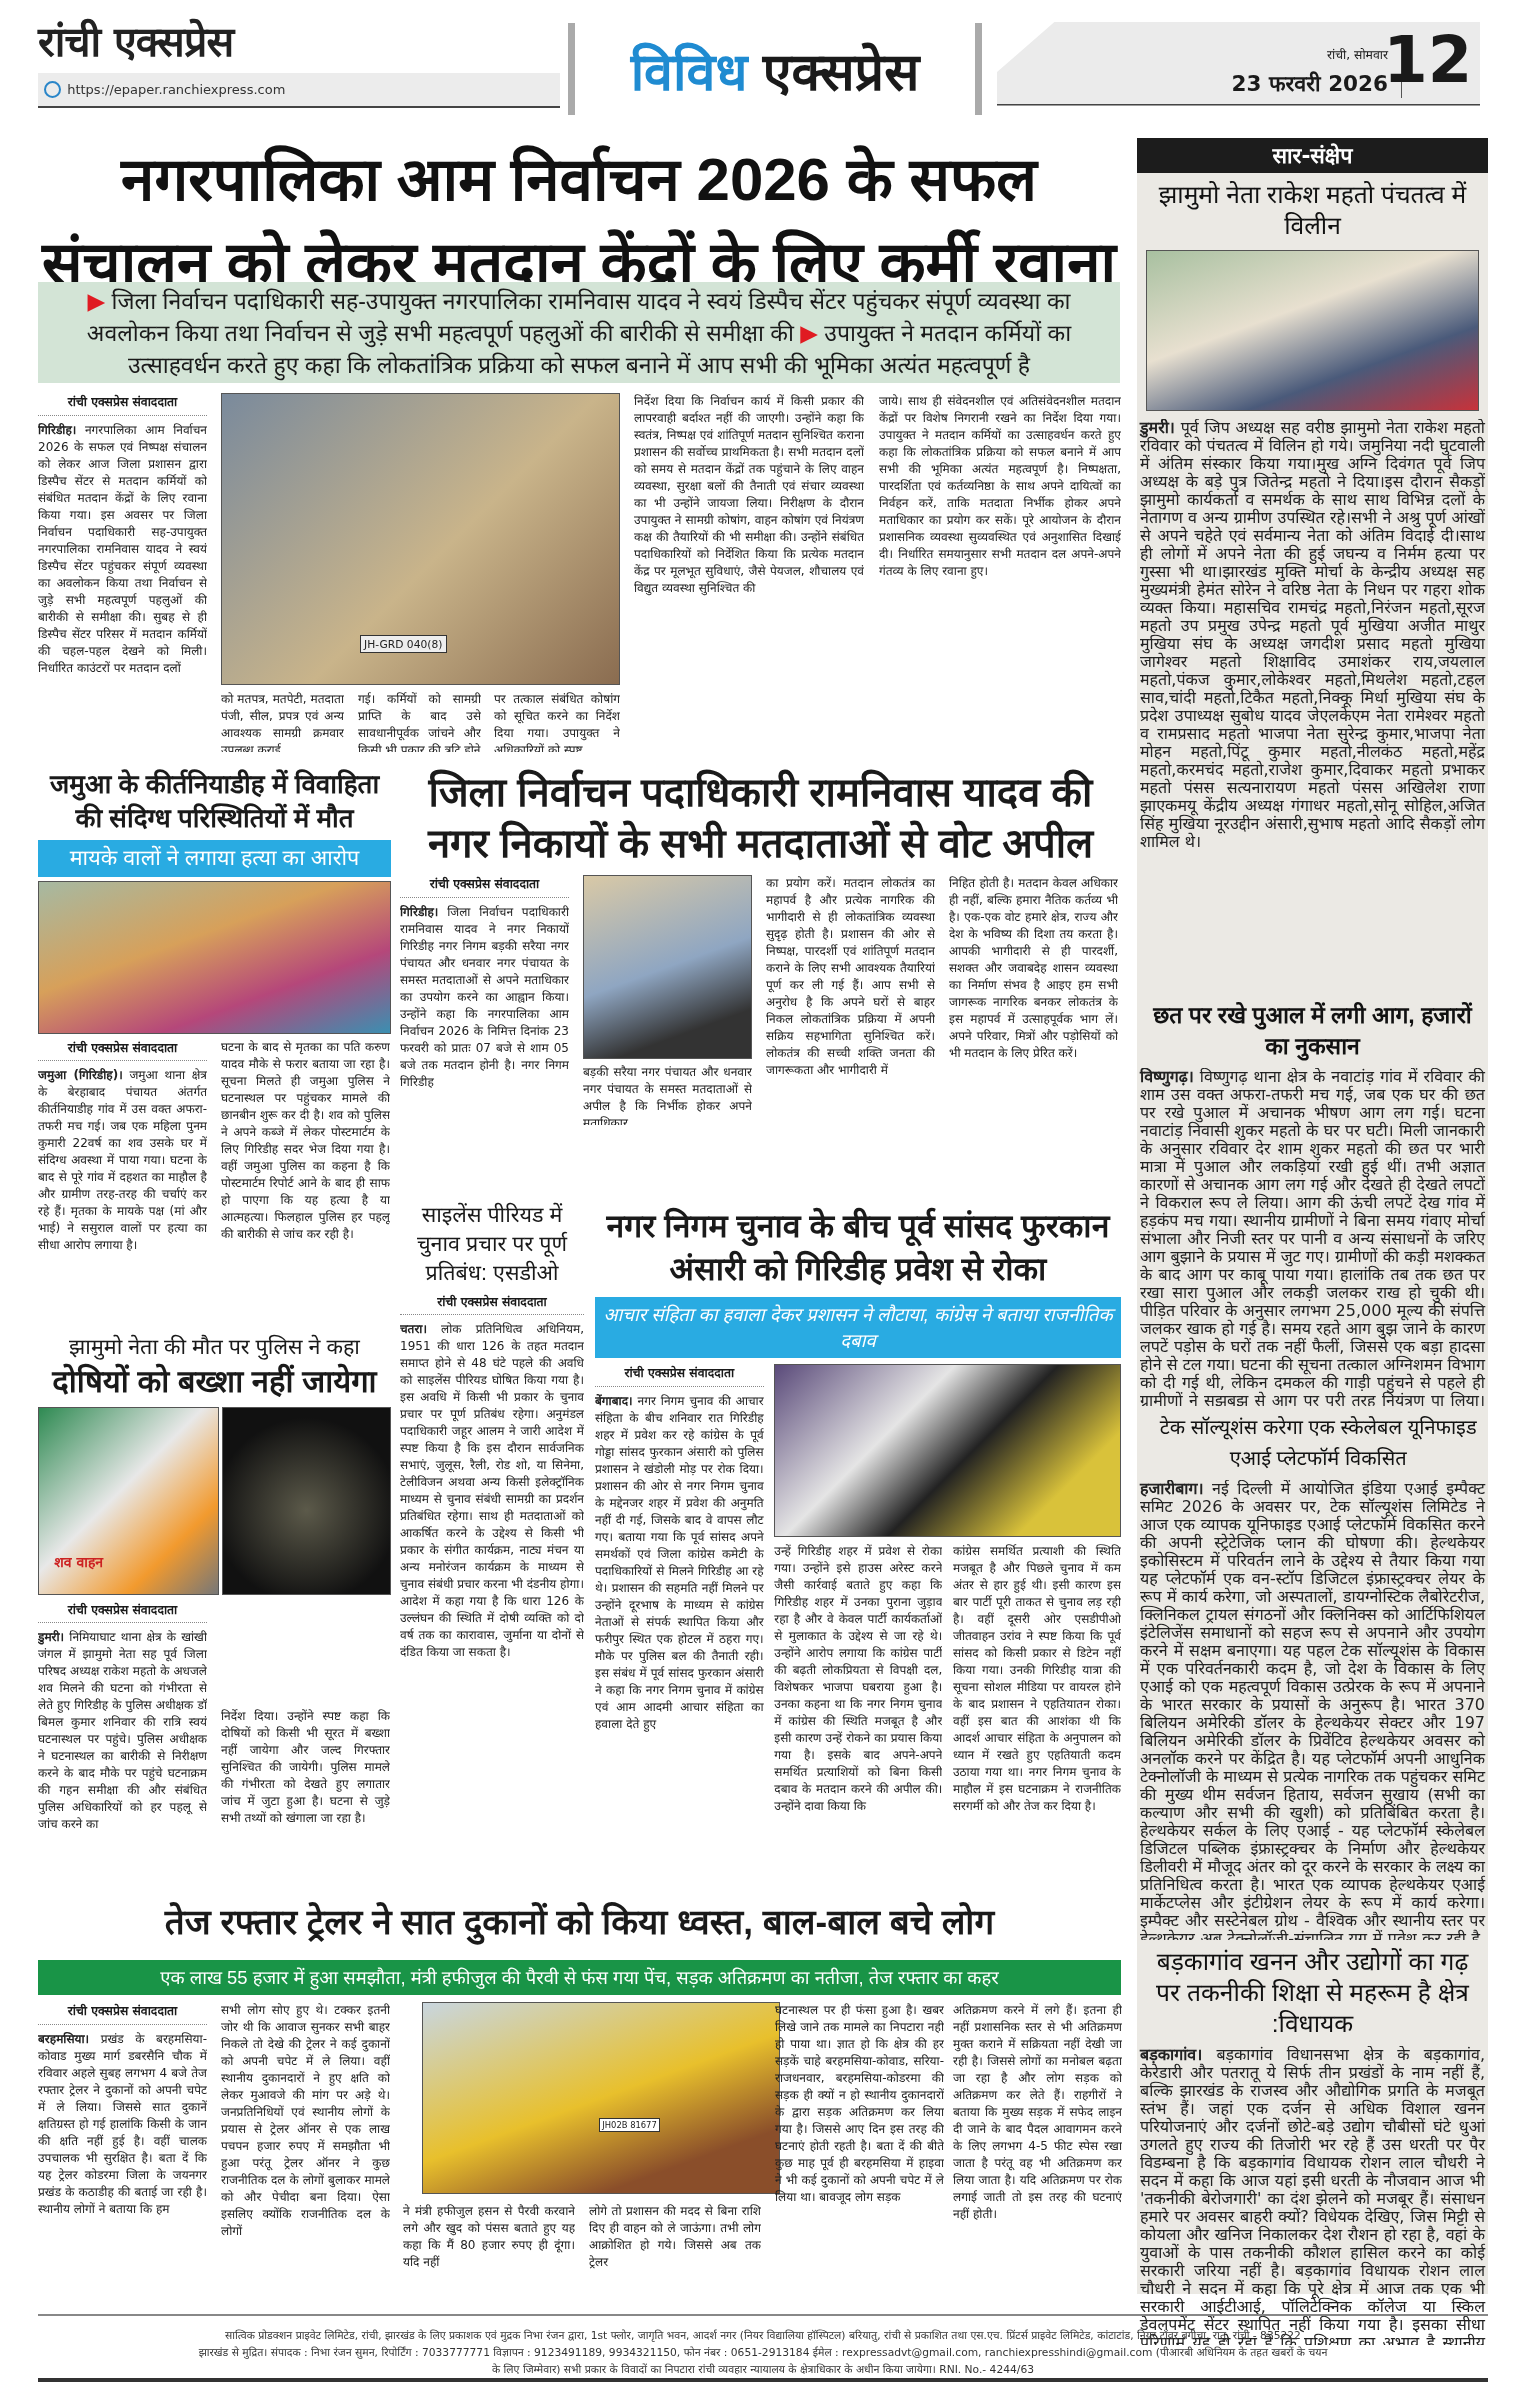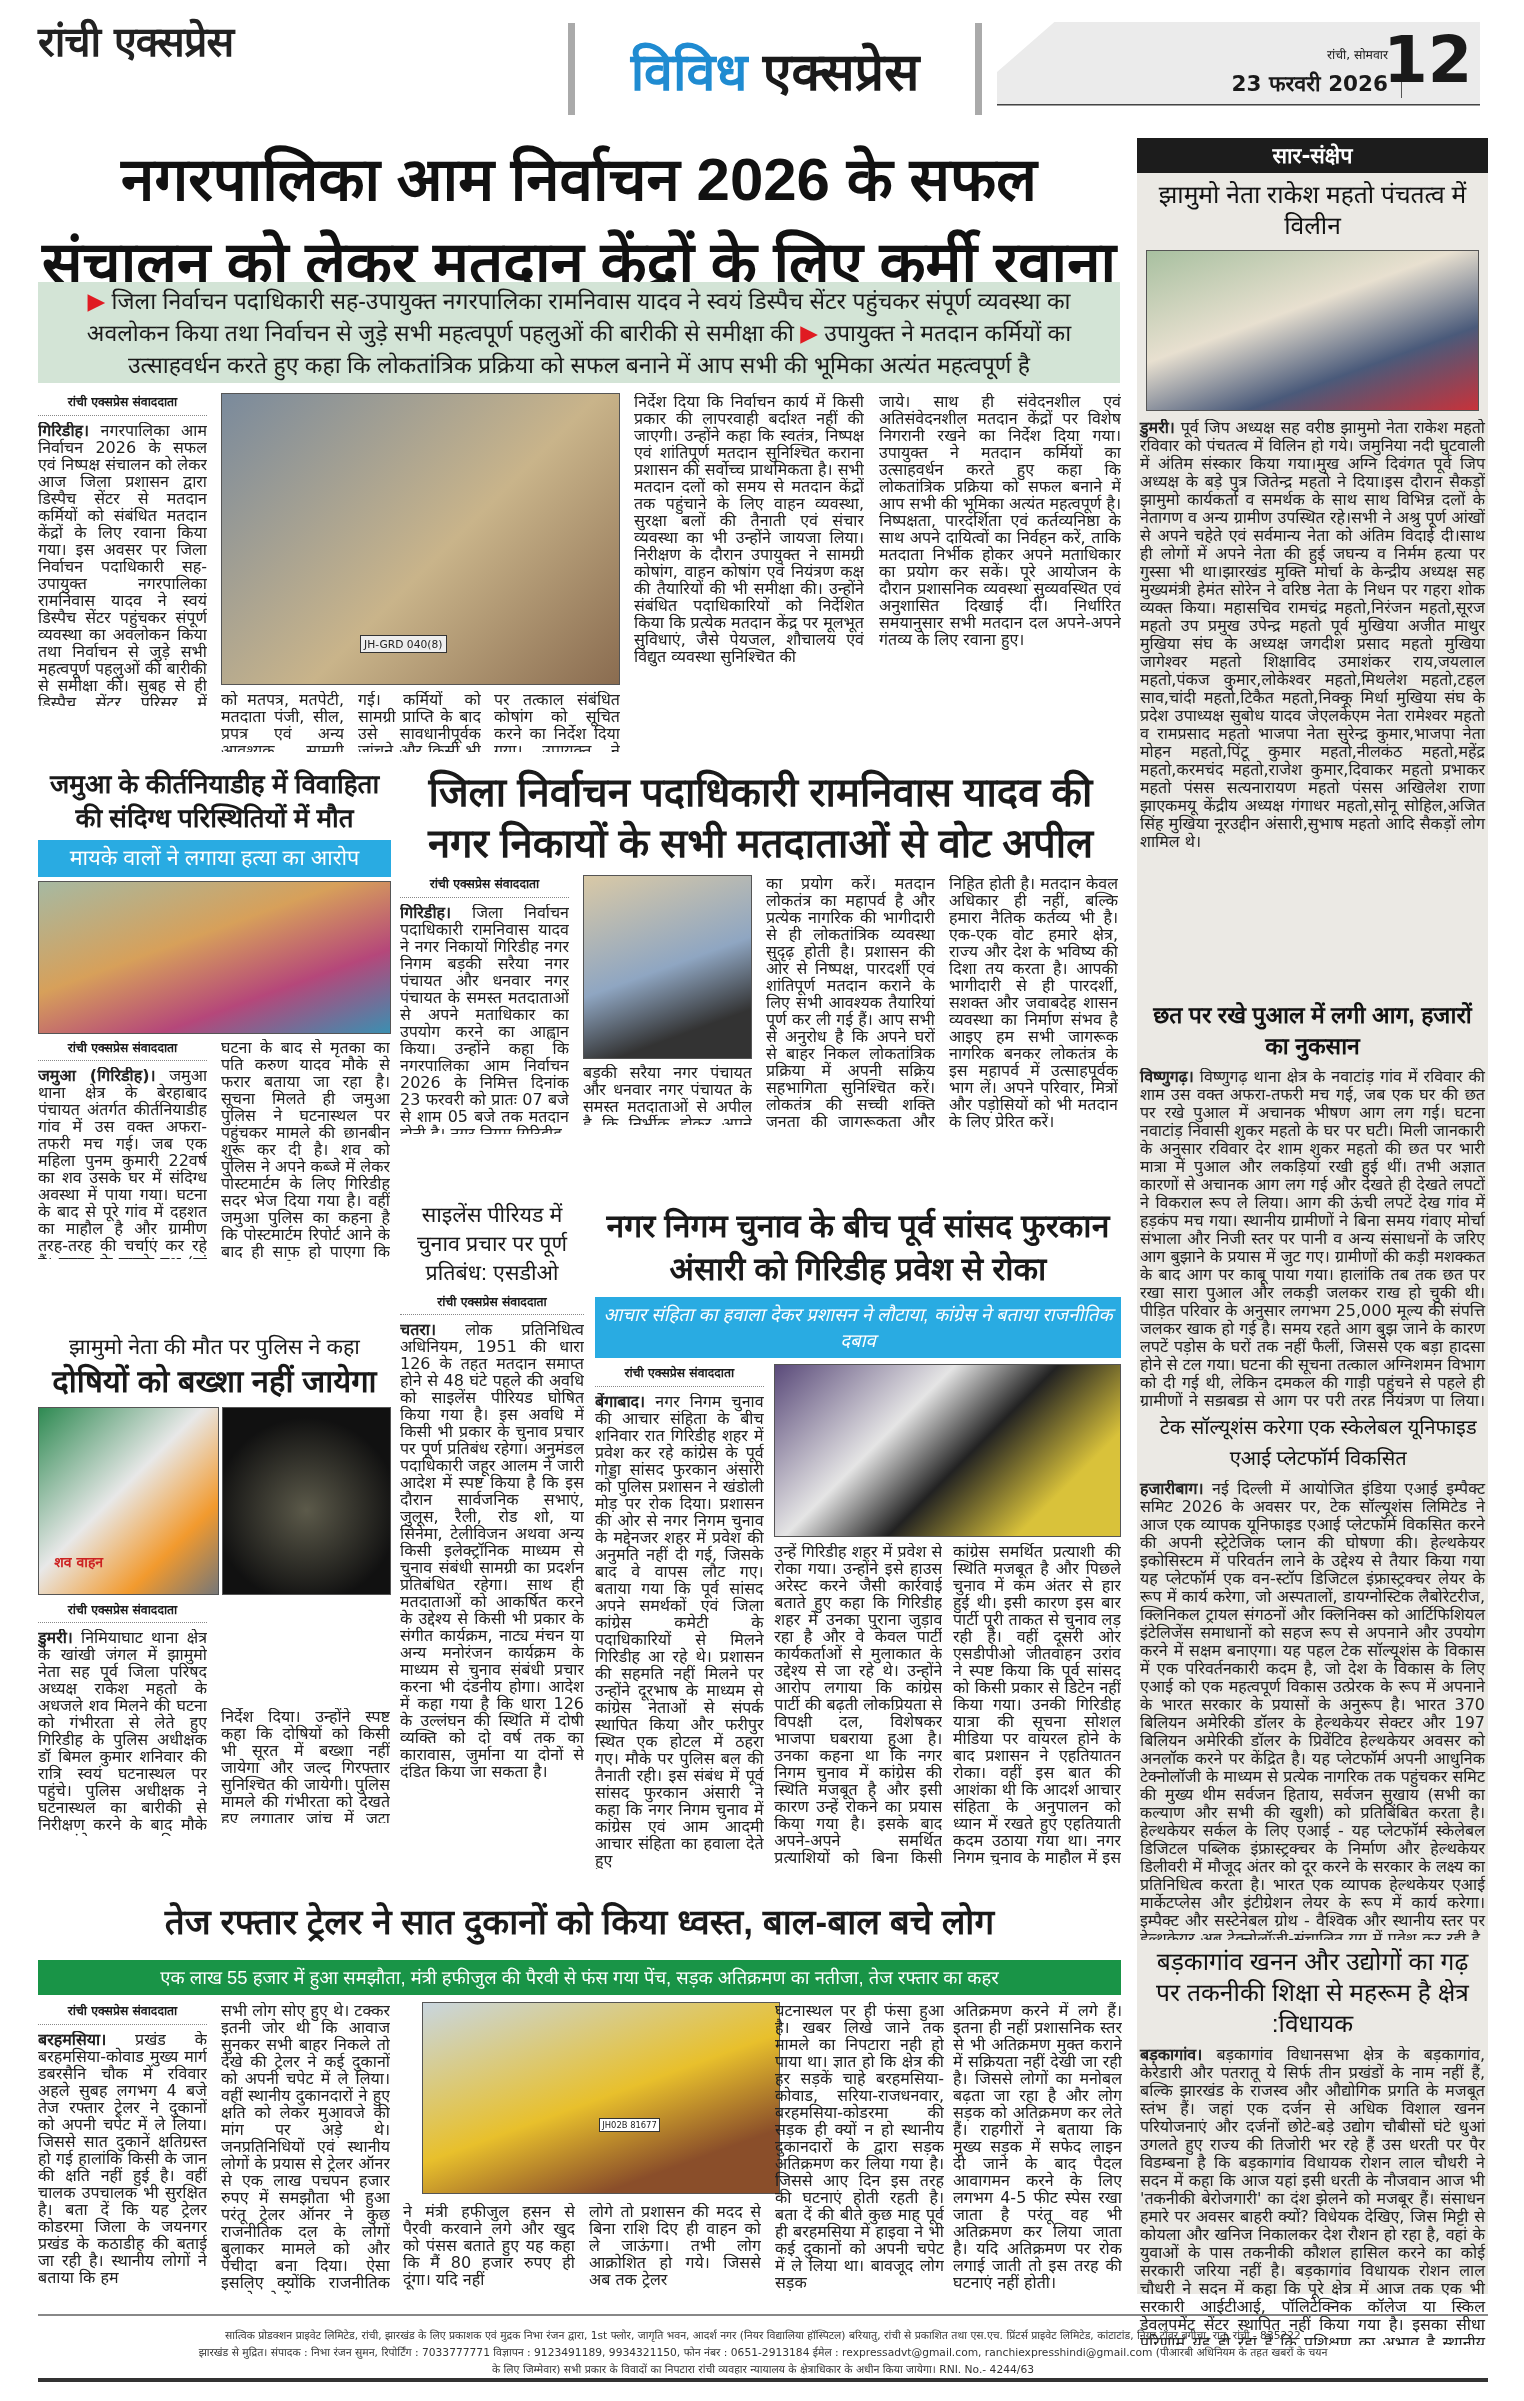--- a/index.html
+++ b/index.html
@@ -18,21 +18,21 @@
   .mh .right .city { position:absolute; right:92px; top:24.6px; font-size:12.3px; }
   .mh .right .date { position:absolute; right:92px; top:46px; font-size:21.5px; font-weight:bold; }
   .mh .right .sep { position:absolute; right:78px; top:15.3px; width:1.5px; height:61px; background:#555; }
   .mh .right .pg { position:absolute; right:7.7px; top:6.1px; font-size:64px; font-weight:bold; line-height:1; }
   
   h1.big { font-family: "Liberation Sans", sans-serif; font-weight: bold; color:#111; text-align:center; }
   .lead-head { left: 38px; top: 138px; width: 1082px; font-size: 60px; line-height: 84px; }
   .lead-deck { left: 38px; top: 282px; width: 1082px; height: 101px; background: #d3e4d6; font-size: 23px; line-height: 32px; text-align: center; padding: 3.1px 15.3px; font-family: "Liberation Sans", sans-serif; }
   .tri { color: #e01b22; }
   .byline { font-size: 12.3px; font-weight:bold; text-align:center; border-bottom:1.5px dotted #888; padding-bottom:4.6px; margin-bottom:6.1px; }
-  .col { font-size: 16px; line-height: 17px; text-align: justify; color:#222; overflow:hidden; }
+  .col { font-size: 12px; line-height: 17px; text-align: justify; color:#222; overflow:hidden; }
   .col b { font-weight: bold; }
   .photo { background: linear-gradient(135deg,#7a8a9c,#c9b48a 55%,#8a6c50); border:0.8px solid #555; }
   .photo.p2 { background: linear-gradient(160deg,#a6b9a2,#d7a05a 40%,#b5477a 70%,#3b8fb1); }
   .photo.p3 { background: linear-gradient(135deg,#2e8a52,#e8e8e8 45%,#f29a2e 75%,#777); }
   .photo.p4 { background: radial-gradient(circle at 50% 55%,#5c5a4a,#111 70%); }
   .photo.p5 { background: linear-gradient(160deg,#d9c9a6,#8fa6c2 50%,#333 80%); }
   .photo.p6 { background: linear-gradient(135deg,#5a4a7a,#e5e5e5 35%,#222 55%,#d9c23a 80%); }
   .photo.p7 { background: linear-gradient(160deg,#c9d6df,#e8c02c 50%,#8a4e2a 80%); }
   .photo.p8 { background: linear-gradient(160deg,#a8c0a0,#e8e0d0 40%,#4a5a7a 70%,#c8323a); }
   .sidebar { left: 1137px; top: 138px; width: 351px; height: 2156px; background: #ebe9e4; }
@@ -45,20 +45,24 @@
   .greenbar { background:#199447; color:#fff; text-align:center; font-family:"Liberation Sans",sans-serif; }
   .footer { left: 38px; top: 2314px; width: 1450px; border-top: 2.3px solid #888; padding-top: 11px; font-size: 10.7px; line-height: 17px; text-align: center; color:#333; }
   .footer-rule { left:38px; top:2378px; width:1450px; height:3.8px; background:#333; }
 </style>
 </head>
 <body>
 
 <div class="mh">
   <div class="left">
     <div class="logo" style="font-family:'DejaVu Serif',serif;">रांची एक्सप्रेस</div>
+    <div class="url">
+      <span class="url-icon" style="display:inline-block;width:17px;height:17px;border-radius:50%;border:2.3px solid #2a86c9;margin-right:6.1px;"></span>
+      <span>https://epaper.ranchiexpress.com</span>
+    </div>
   </div>
   <div class="center">
     <span class="blue">विविध</span>
     <span>एक्सप्रेस</span>
   </div>
   <div class="right">
     <div class="city">रांची, सोमवार</div>
     <div class="date">23 फरवरी 2026</div>
     <div class="sep"></div>
     <div class="pg">12</div>

